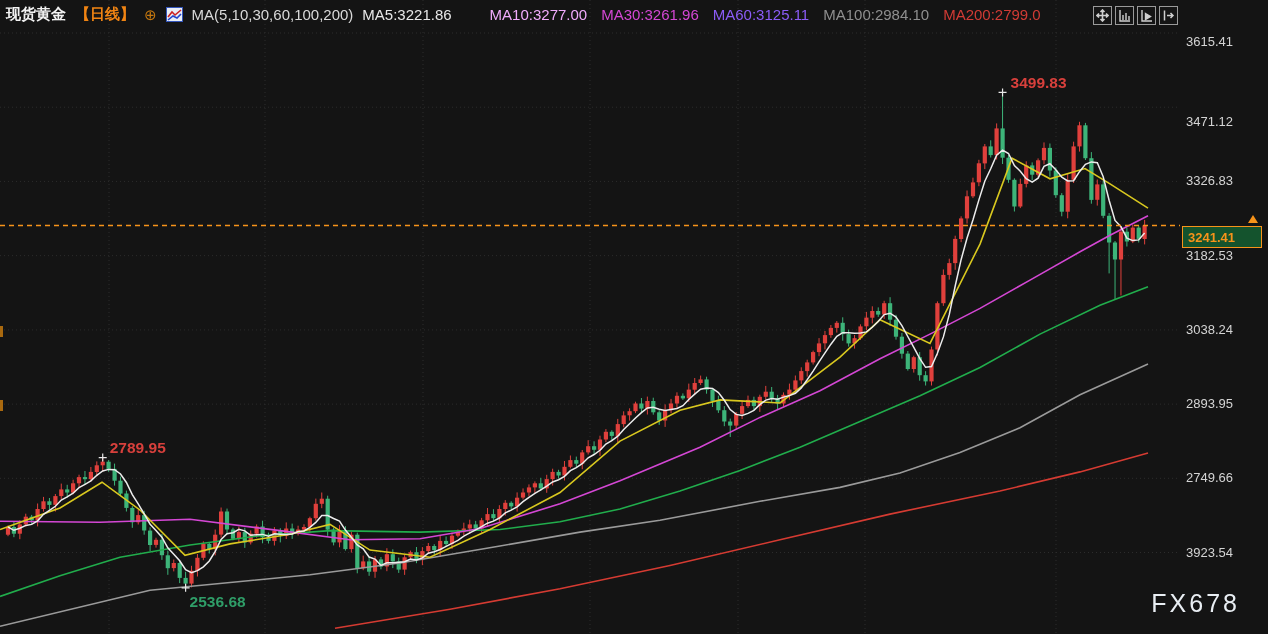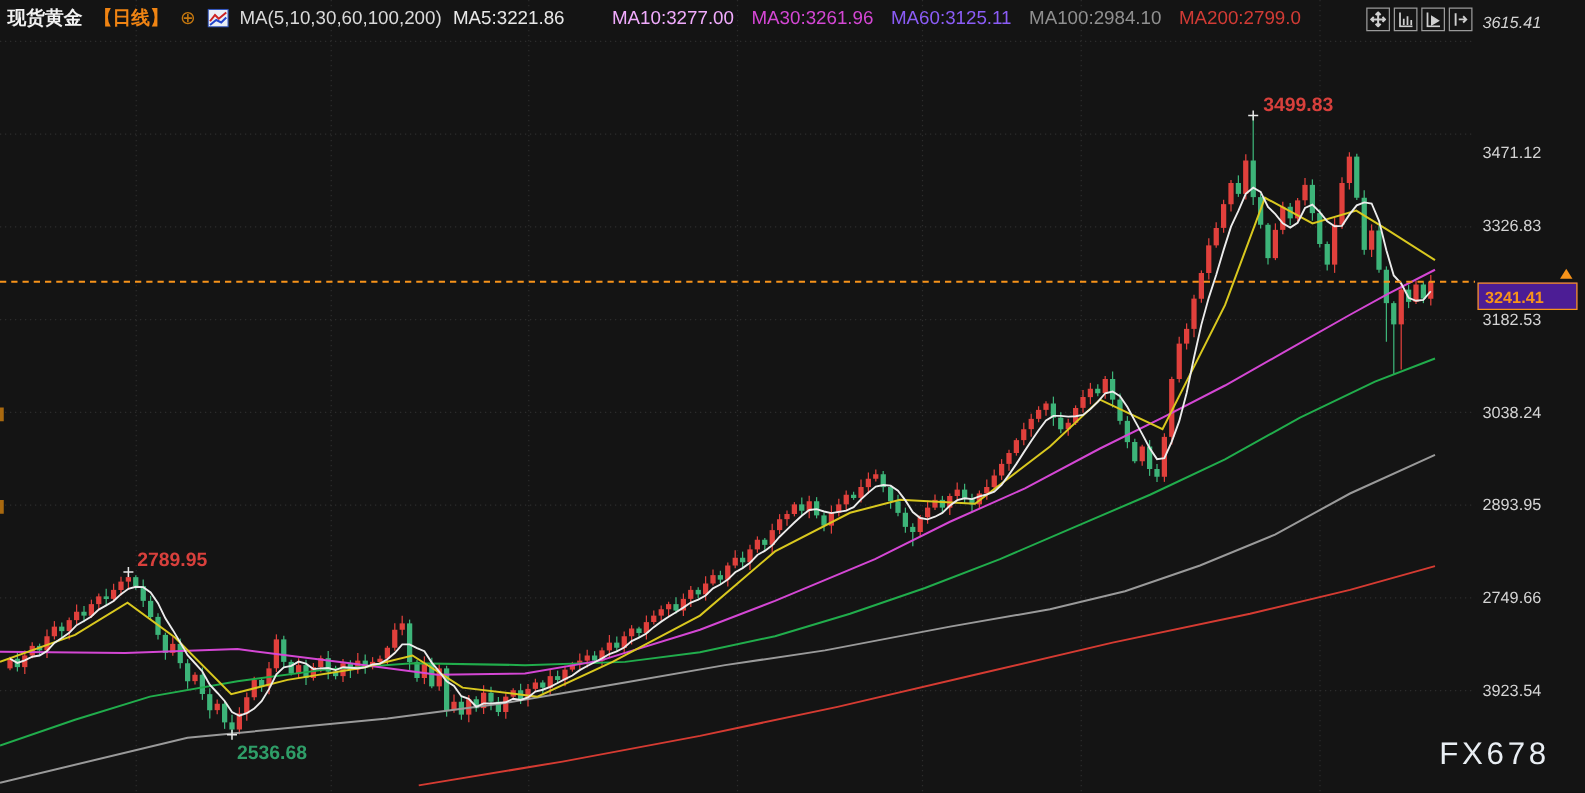--- a/index.html
+++ b/index.html
@@ -16,21 +16,21 @@
   .ma-group{color:#d9d9d9;}
   .ma-item{font-size:15px;}
   
   .toolbar{position:absolute;top:6px;right:90px;display:flex;gap:3px;z-index:5;}
   .tbtn{width:19px;height:19px;border:1px solid #9a9a9a;background:#151515;display:flex;
         align-items:center;justify-content:center;box-sizing:border-box;}
   
   .y-axis{position:absolute;left:1180px;top:0;width:88px;height:634px;z-index:4;}
   .tick{position:absolute;left:6px;width:80px;color:#d4d4d4;font-size:13px;}
   .price-tag{position:absolute;left:1182px;width:80px;height:22px;border:1px solid #f7931a;
-             background:#4c1d95;color:#f7931a;font-size:13px;font-weight:bold;
+             background:#14532d;color:#f7931a;font-size:13px;font-weight:bold;
              display:flex;align-items:center;padding-left:5px;box-sizing:border-box;z-index:6;}
   .price-arrow{position:absolute;width:0;height:0;border-left:5px solid transparent;
                border-right:5px solid transparent;border-bottom:8px solid #f7931a;z-index:6;}
   
   .watermark{position:absolute;right:28px;bottom:16px;color:#e9eef3;font-size:25px;
              letter-spacing:3px;z-index:3;}
   
   .sliver{position:absolute;left:0;width:3px;height:11px;background:#a9690f;z-index:2;}
 </style>
 </head>
@@ -496,21 +496,21 @@
       </svg>
     </span>
     <span class="tbtn">
       <svg width="13" height="13" viewBox="0 0 13 13" stroke="#cfcfcf" stroke-width="1.5" fill="none">
         <path d="M2.5 1.5v10M5 6.5h6M8.5 4l2.5 2.5L8.5 9"></path>
       </svg>
     </span>
   </div>
 
   <div class="y-axis" id="y-axis">
-      <div class="tick" style="top: 10px; font-style: italic;">3615.41</div>
+      <div class="tick" style="top: 34px;">3615.41</div>
       <div class="tick" style="top: 114px;">3471.12</div>
       <div class="tick" style="top: 173px;">3326.83</div>
       <div class="tick" style="top: 248px;">3182.53</div>
       <div class="tick" style="top: 322px;">3038.24</div>
       <div class="tick" style="top: 396px;">2893.95</div>
       <div class="tick" style="top: 470px;">2749.66</div>
       <div class="tick" style="top: 545px;">3923.54</div>
     </div>
 
   <div class="price-tag" id="price-tag" style="top: 226px;">

